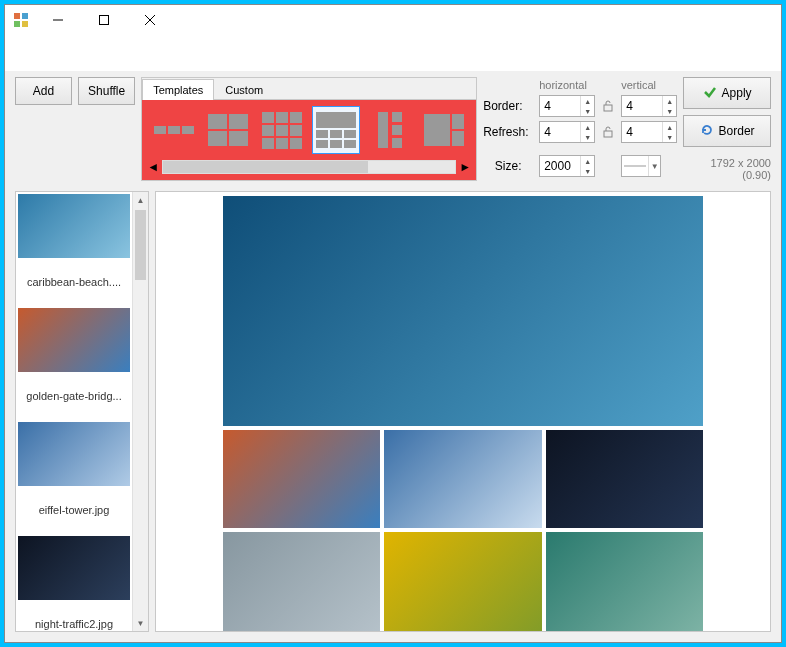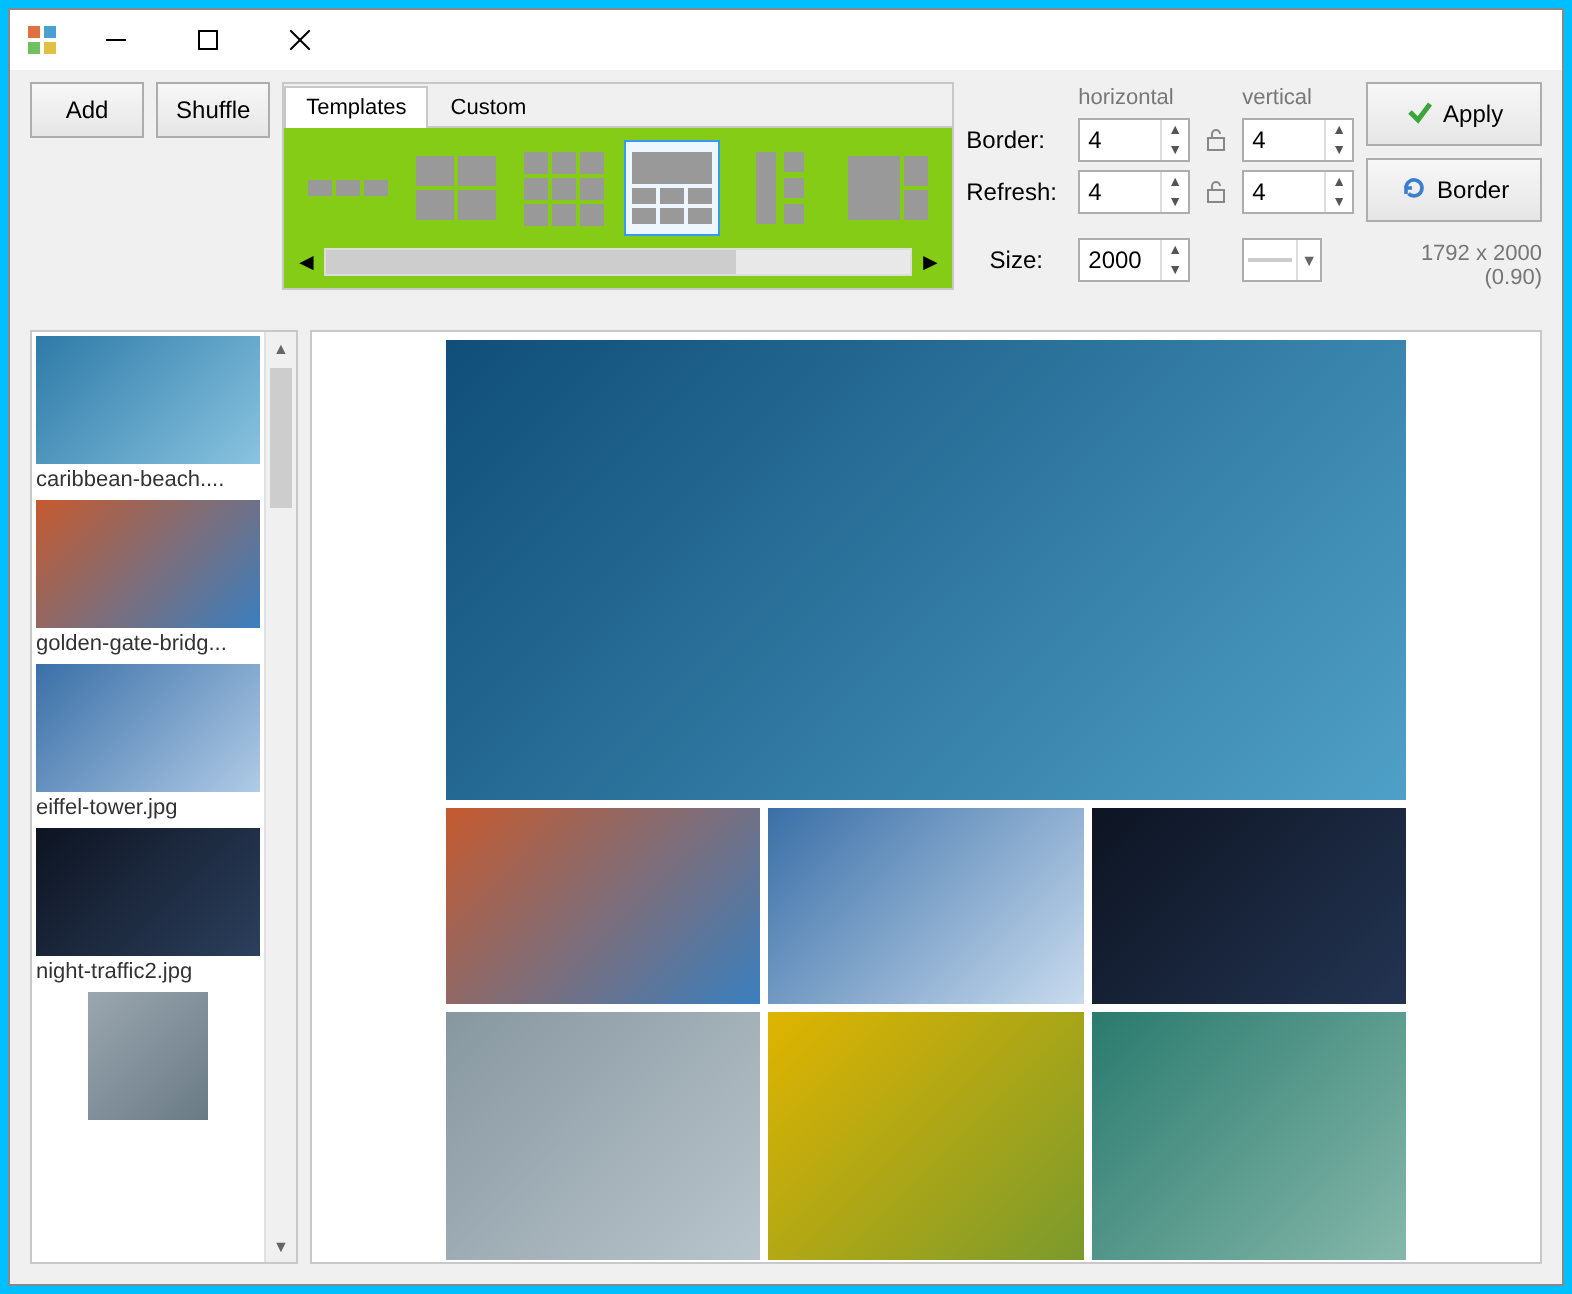--- a/index.html
+++ b/index.html
@@ -4,26 +4,26 @@
 <style>
 * { box-sizing: border-box; margin: 0; padding: 0; }
 body { font-family: "Segoe UI", Tahoma, sans-serif; font-size: 12px; background: #00bfff; padding: 4px; width: 786px; height: 647px; overflow: hidden; }
 .window { background: #fff; width: 100%; height: 100%; border: 1px solid #888; display: flex; flex-direction: column; }
 .titlebar { display: flex; align-items: center; height: 30px; padding: 0 0 0 8px; }
 .titlebar .app-icon { width: 16px; height: 16px; margin-right: 6px; }
 .titlebar .title { flex: 1; font-size: 12px; }
 .win-btns { display: flex; height: 100%; }
 .win-btn { width: 46px; display: flex; align-items: center; justify-content: center; }
 .win-btn svg { width: 10px; height: 10px; }
-.content { flex: 1; display: flex; flex-direction: column; padding: 6px 10px 10px 10px; gap: 20px; overflow: hidden; background: #f0f0f0;}
+.content { flex: 1; display: flex; flex-direction: column; padding: 6px 10px 10px 10px; gap: 10px; overflow: hidden; background: #f0f0f0; margin-top: 36px;}
 .topbar { display: flex; gap: 6px; }
 .btn-col { display: flex; flex-direction: column; gap: 6px; width: 134px; }
 .btn-row { display: flex; gap: 6px; }
 .btn { flex: 1; height: 28px; background: linear-gradient(#f7f7f7,#e6e6e6); border: 1px solid #adadad; display: flex; align-items: center; justify-content: center; font-size: 12px; cursor: pointer; }
-.tab-area { flex: 1; border: 1px solid #c8c8c8; background: #84cc16; display: flex; flex-direction: column; }
+.tab-area { flex: 1; border: 1px solid #c8c8c8; background: #ef4444; display: flex; flex-direction: column; }
 .tabs { display: flex; border-bottom: 1px solid #c8c8c8; background:#f0f0f0; }
 .tab { padding: 4px 10px; border: 1px solid transparent; border-bottom: none; font-size: 11px; cursor: pointer; position:relative; top:1px;}
 .tab.active { background: #fff; border-color: #c8c8c8; }
 .templates { display: flex; gap: 6px; padding: 6px 8px 4px 8px; }
 .tpl { width: 48px; height: 48px; border: 1px solid transparent; display: flex; align-items: center; justify-content: center; cursor: pointer; }
 .tpl.selected { border-color: #3399ff; background: #eef6ff; }
 .tpl svg { width: 44px; height: 44px; }
 .tpl rect { fill: #999; }
 .hscroll { display: flex; align-items: center; padding: 2px 4px 4px 4px; gap: 2px; }
 .hscroll .arrow { width: 14px; height: 14px; display:flex;align-items:center;justify-content:center; cursor:pointer; }
@@ -43,21 +43,21 @@
 .color-sw .sw{flex:1;margin:2px;background:#fff;border:1px solid #ccc;}
 .color-sw .dd{width:12px;display:flex;align-items:center;justify-content:center;font-size:8px;color:#666;border-left:1px solid #ddd;height:100%;}
 .right-btns{display:flex;flex-direction:column;gap:6px;width:98px;}
 .abtn{height:32px;background:linear-gradient(#f7f7f7,#e6e6e6);border:1px solid #adadad;display:flex;align-items:center;justify-content:center;gap:5px;font-size:12px;cursor:pointer;}
 .status-size{font-size:11px;color:#777;text-align:right;padding-top:4px;}
 .main-area{flex:1;display:flex;gap:6px;overflow:hidden;}
 .sidebar{width:134px;display:flex;border:1px solid #c8c8c8;background:#fff;overflow:hidden;}
 .sb-list{flex:1;overflow:hidden;padding:2px;}
 .sb-item{margin-bottom:2px;cursor:pointer;}
 .sb-img{height:64px;background:#4a7fa8;display:flex;align-items:center;justify-content:center;font-size:0;}
-.sb-cap{font-size:11px;text-align:left;padding:2px 0;white-space:nowrap;overflow:hidden;text-overflow:ellipsis;color:#333;}
+.sb-cap{font-size:11px;text-align:center;padding:18px 0;white-space:nowrap;overflow:hidden;text-overflow:ellipsis;color:#333;}
 .sb-scroll{width:16px;background:#f0f0f0;border-left:1px solid #e0e0e0;position:relative;}
 .sb-scroll .up,.sb-scroll .down{height:16px;display:flex;align-items:center;justify-content:center;font-size:8px;color:#666;cursor:pointer;}
 .sb-scroll .down{position:absolute;bottom:0;width:100%;}
 .sb-scroll .vthumb{position:absolute;left:2px;right:2px;top:18px;height:70px;background:#cdcdcd;}
 .canvas{flex:1;border:1px solid #c8c8c8;background:#fff;display:flex;align-items:flex-start;justify-content:center;overflow:auto;padding:4px;}
 .collage{width:480px;display:flex;flex-direction:column;gap:4px;background:#fff;}
 .big{height:230px;}
 .row3{display:flex;gap:4px;height:98px;}
 .row3 > div{flex:1;}
 .row3b{display:flex;gap:4px;height:124px;}

